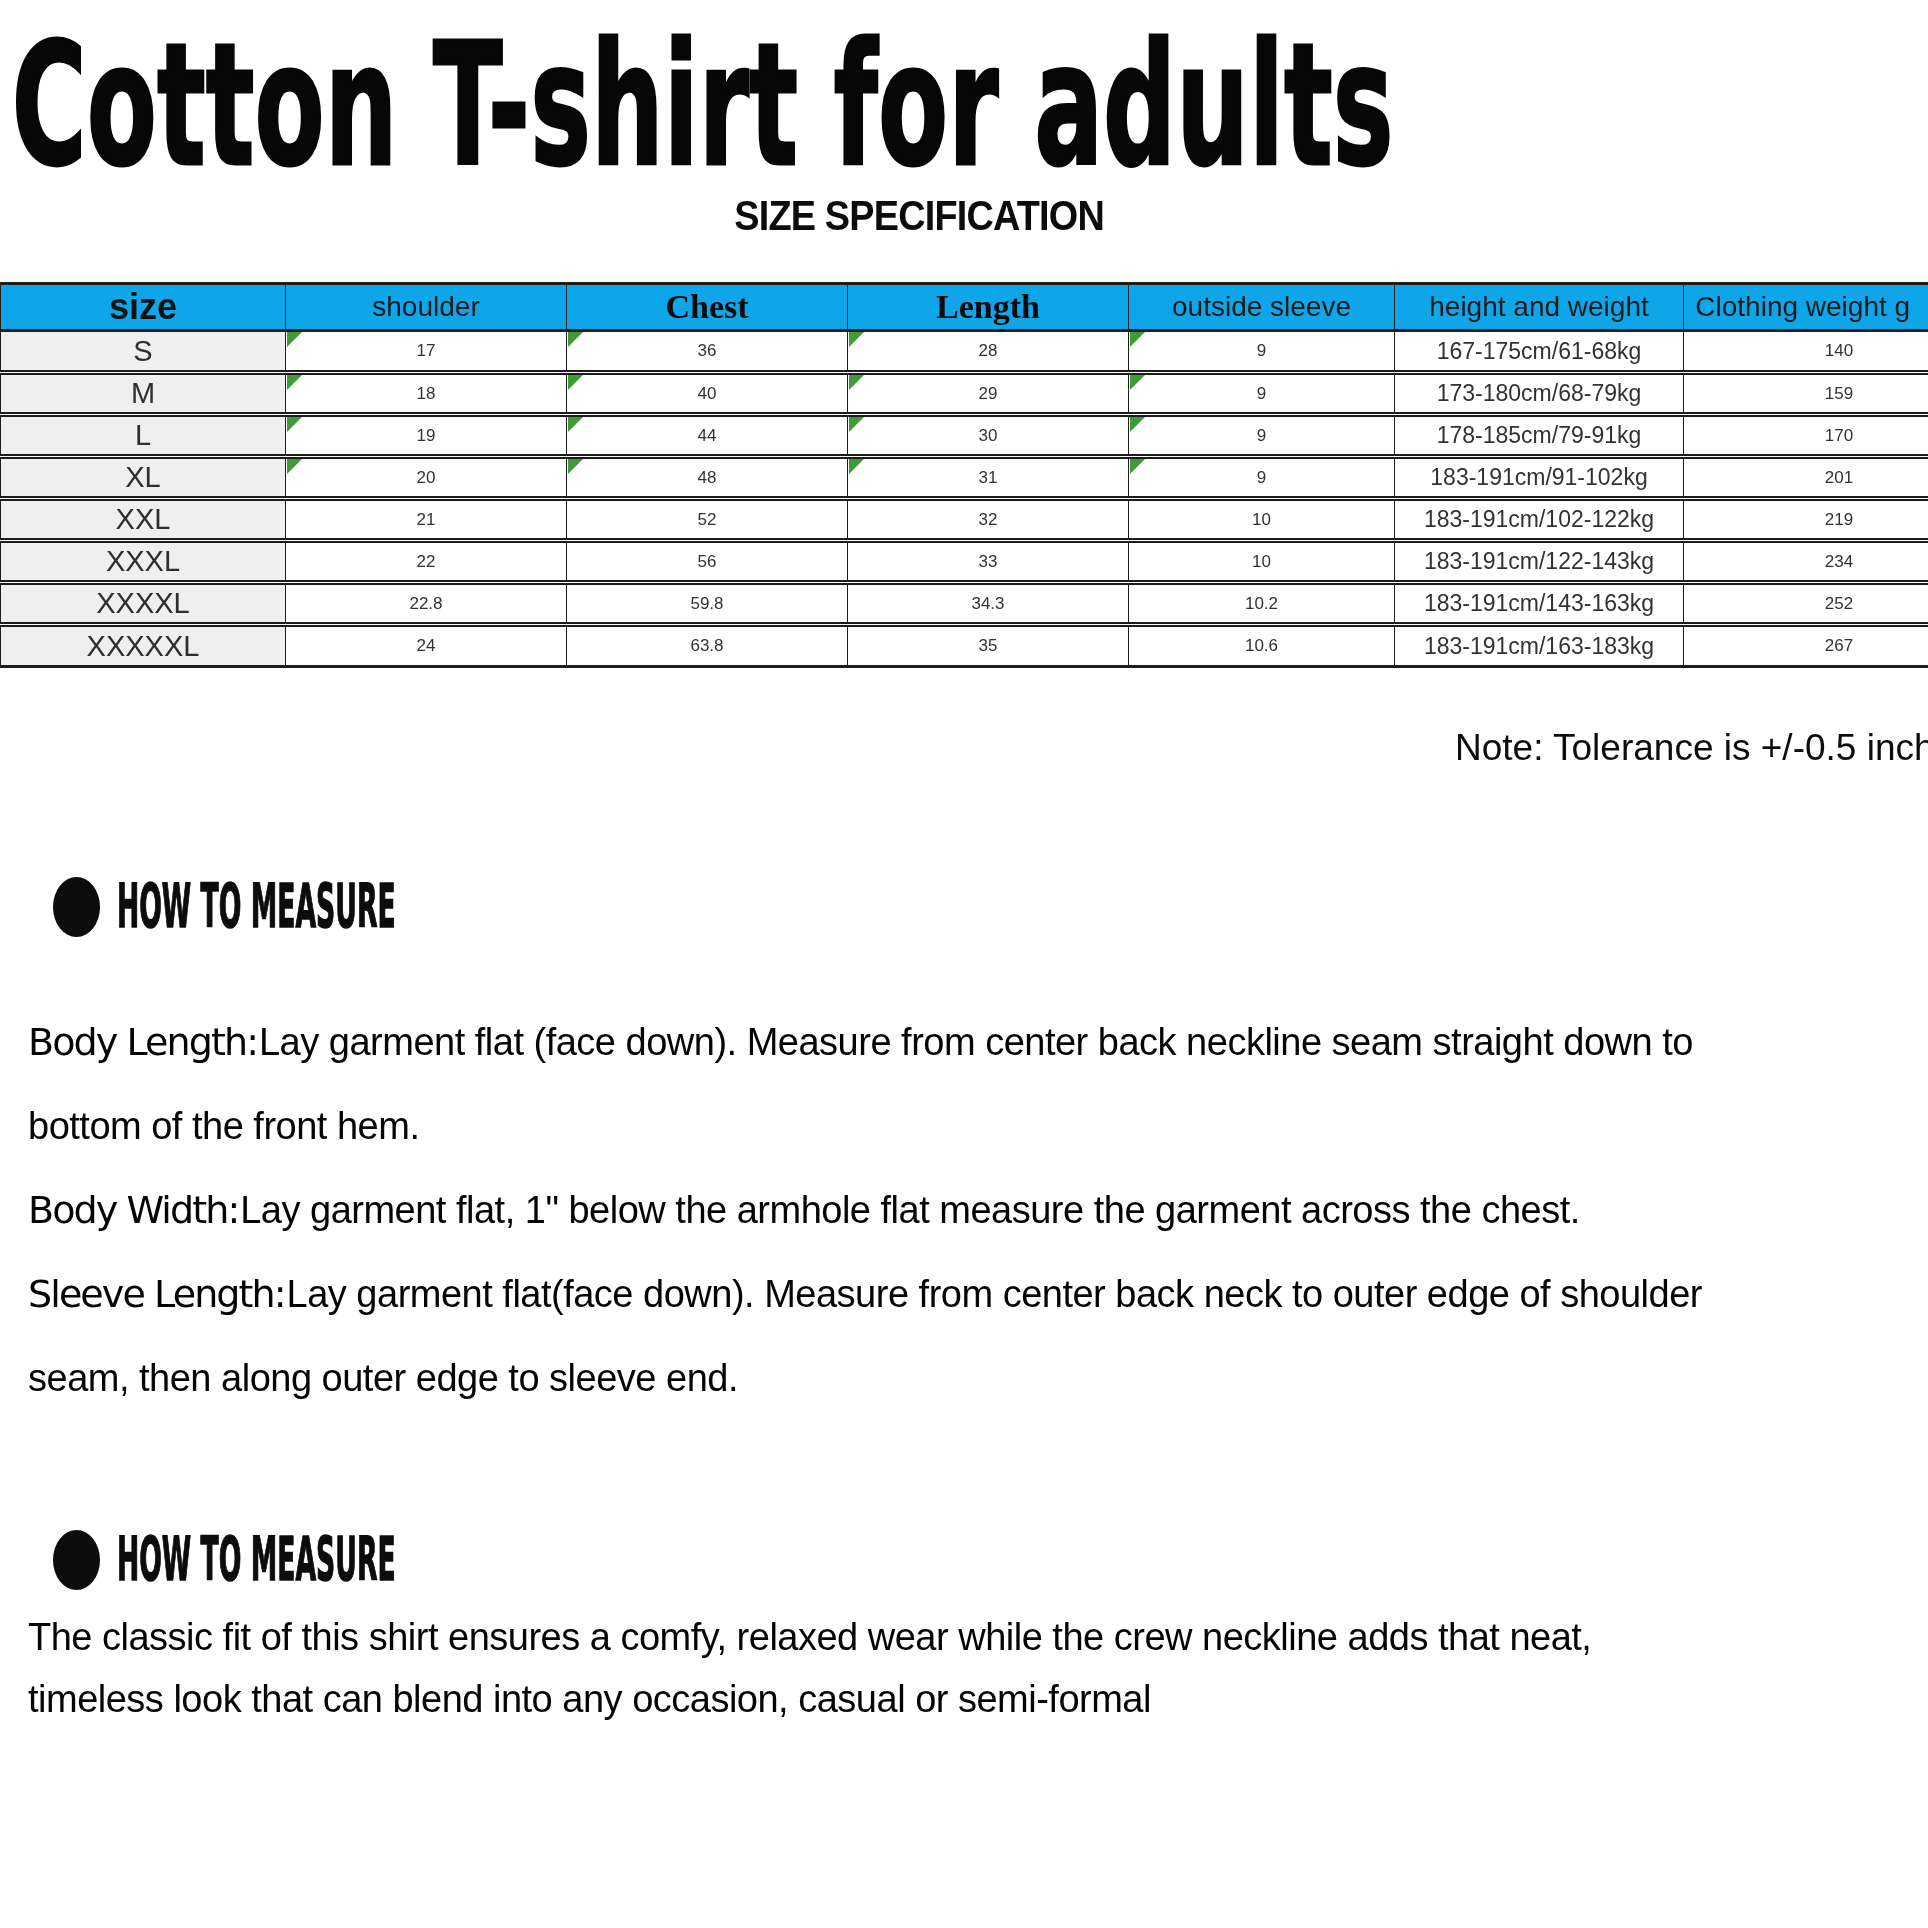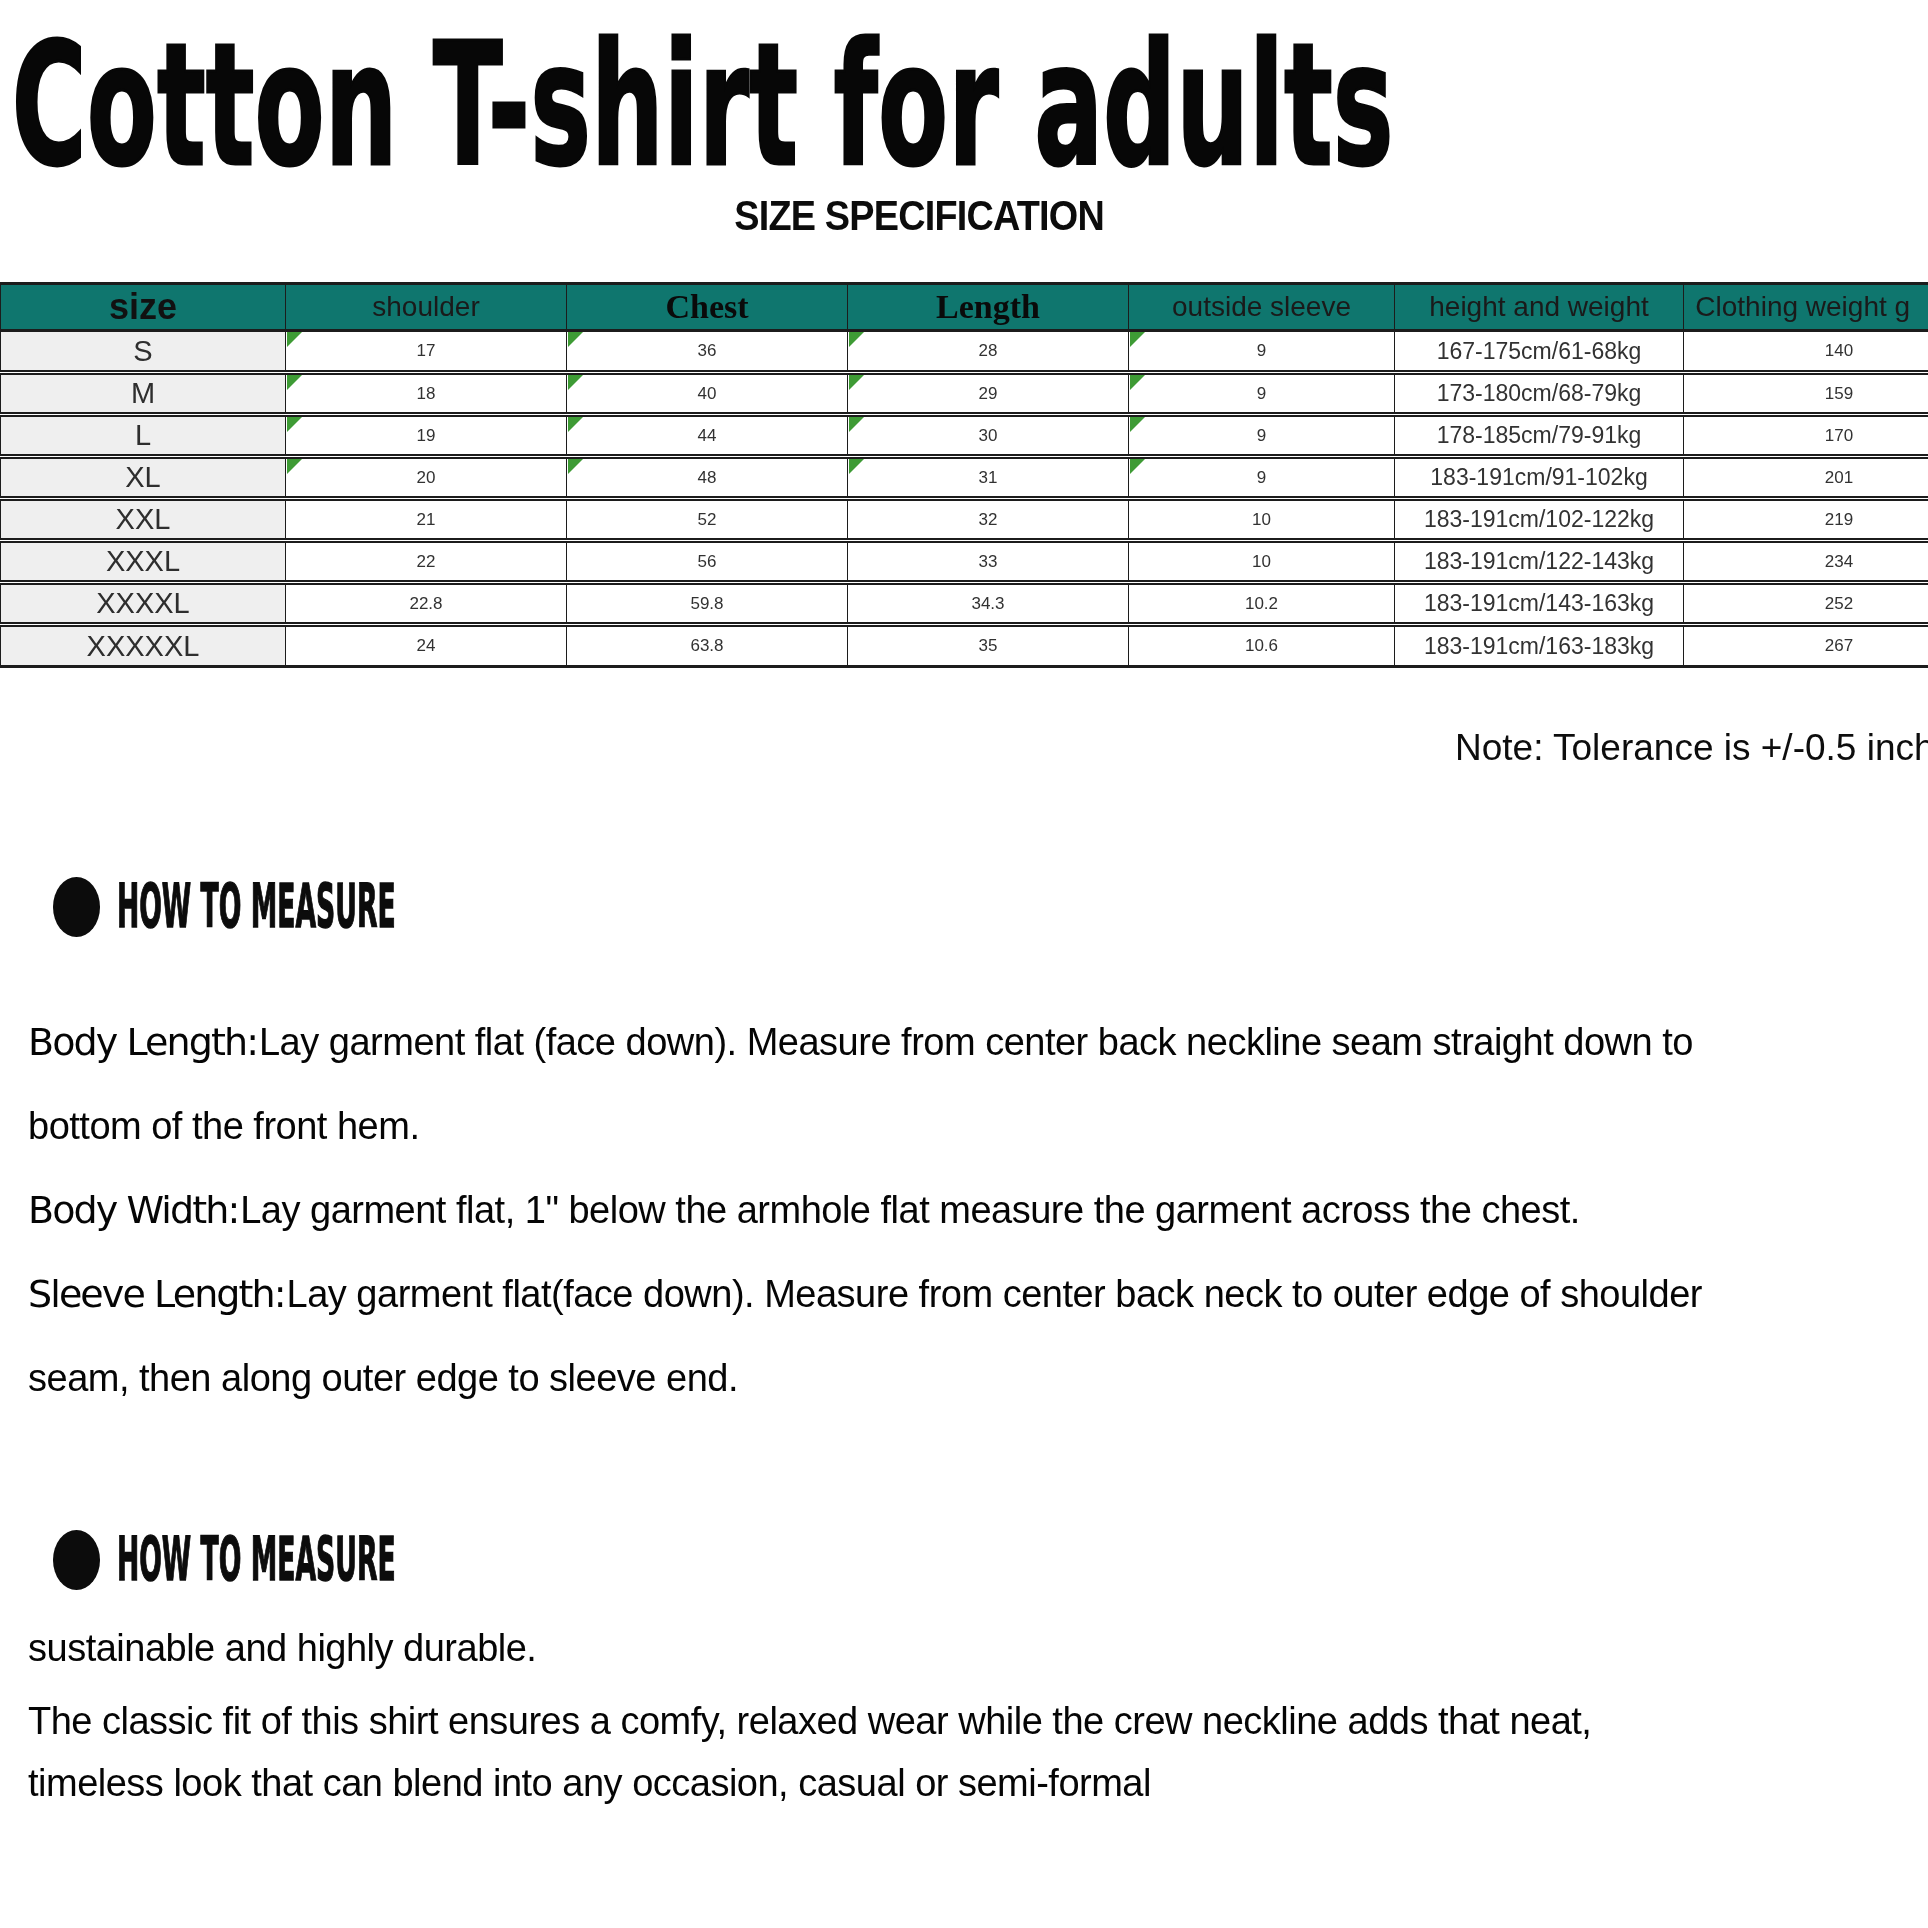--- a/index.html
+++ b/index.html
@@ -48,21 +48,21 @@
     border-right: 1.9px solid #1c1c1c;
     padding: 0;
     text-align: center;
     vertical-align: middle;
     overflow: hidden;
     white-space: nowrap;
   }
   .size-table thead tr { height: 47px; }
   .size-table tbody tr { height: 42px; }
   .size-table thead th {
-    background: #0f766e;
+    background: #0ea5e9;
     border-bottom: 3.8px solid #1c1c1c;
   }
   .size-table tbody tr:not(:last-child) td { border-bottom: 5.6px double #1c1c1c; }
   th.h-size  { font-size: 36px; font-weight: 700; color: #111; }
   th.h-sans  { font-size: 28px; font-weight: 400; color: #1a1a1a; }
   th.h-serif { font-family: "Liberation Serif", serif; font-size: 34px; font-weight: 700; color: #0a0a0a; }
   th.h-clothing { text-align: left; padding-left: 11.3px; }
   td { font-size: 17px; color: #323232; }
   td.c-size { background: #efefef; font-size: 29px; color: #2e2e2e; }
   td.c-hw   { font-size: 23px; margin-top: 32px; }
@@ -236,18 +236,17 @@
 </div>
 
 <div class="section sec2">
   <div class="measure-heading">
     <span class="bullet"></span>
     <svg class="heading-svg" width="292" height="66" viewBox="0 0 310 70">
       <text x="2" y="56" textLength="296" lengthAdjust="spacingAndGlyphs">HOW TO MEASURE</text>
     </svg>
   </div>
   <div class="lines2">
-    <div class="bline">sustainable and highly durable.</div>
     <div class="bline bline-tight">The classic fit of this shirt ensures a comfy, relaxed wear while the crew neckline adds that neat,</div>
     <div class="bline bline-tight">timeless look that can blend into any occasion, casual or semi-formal</div>
   </div>
 </div>
 
 
 </body></html>

